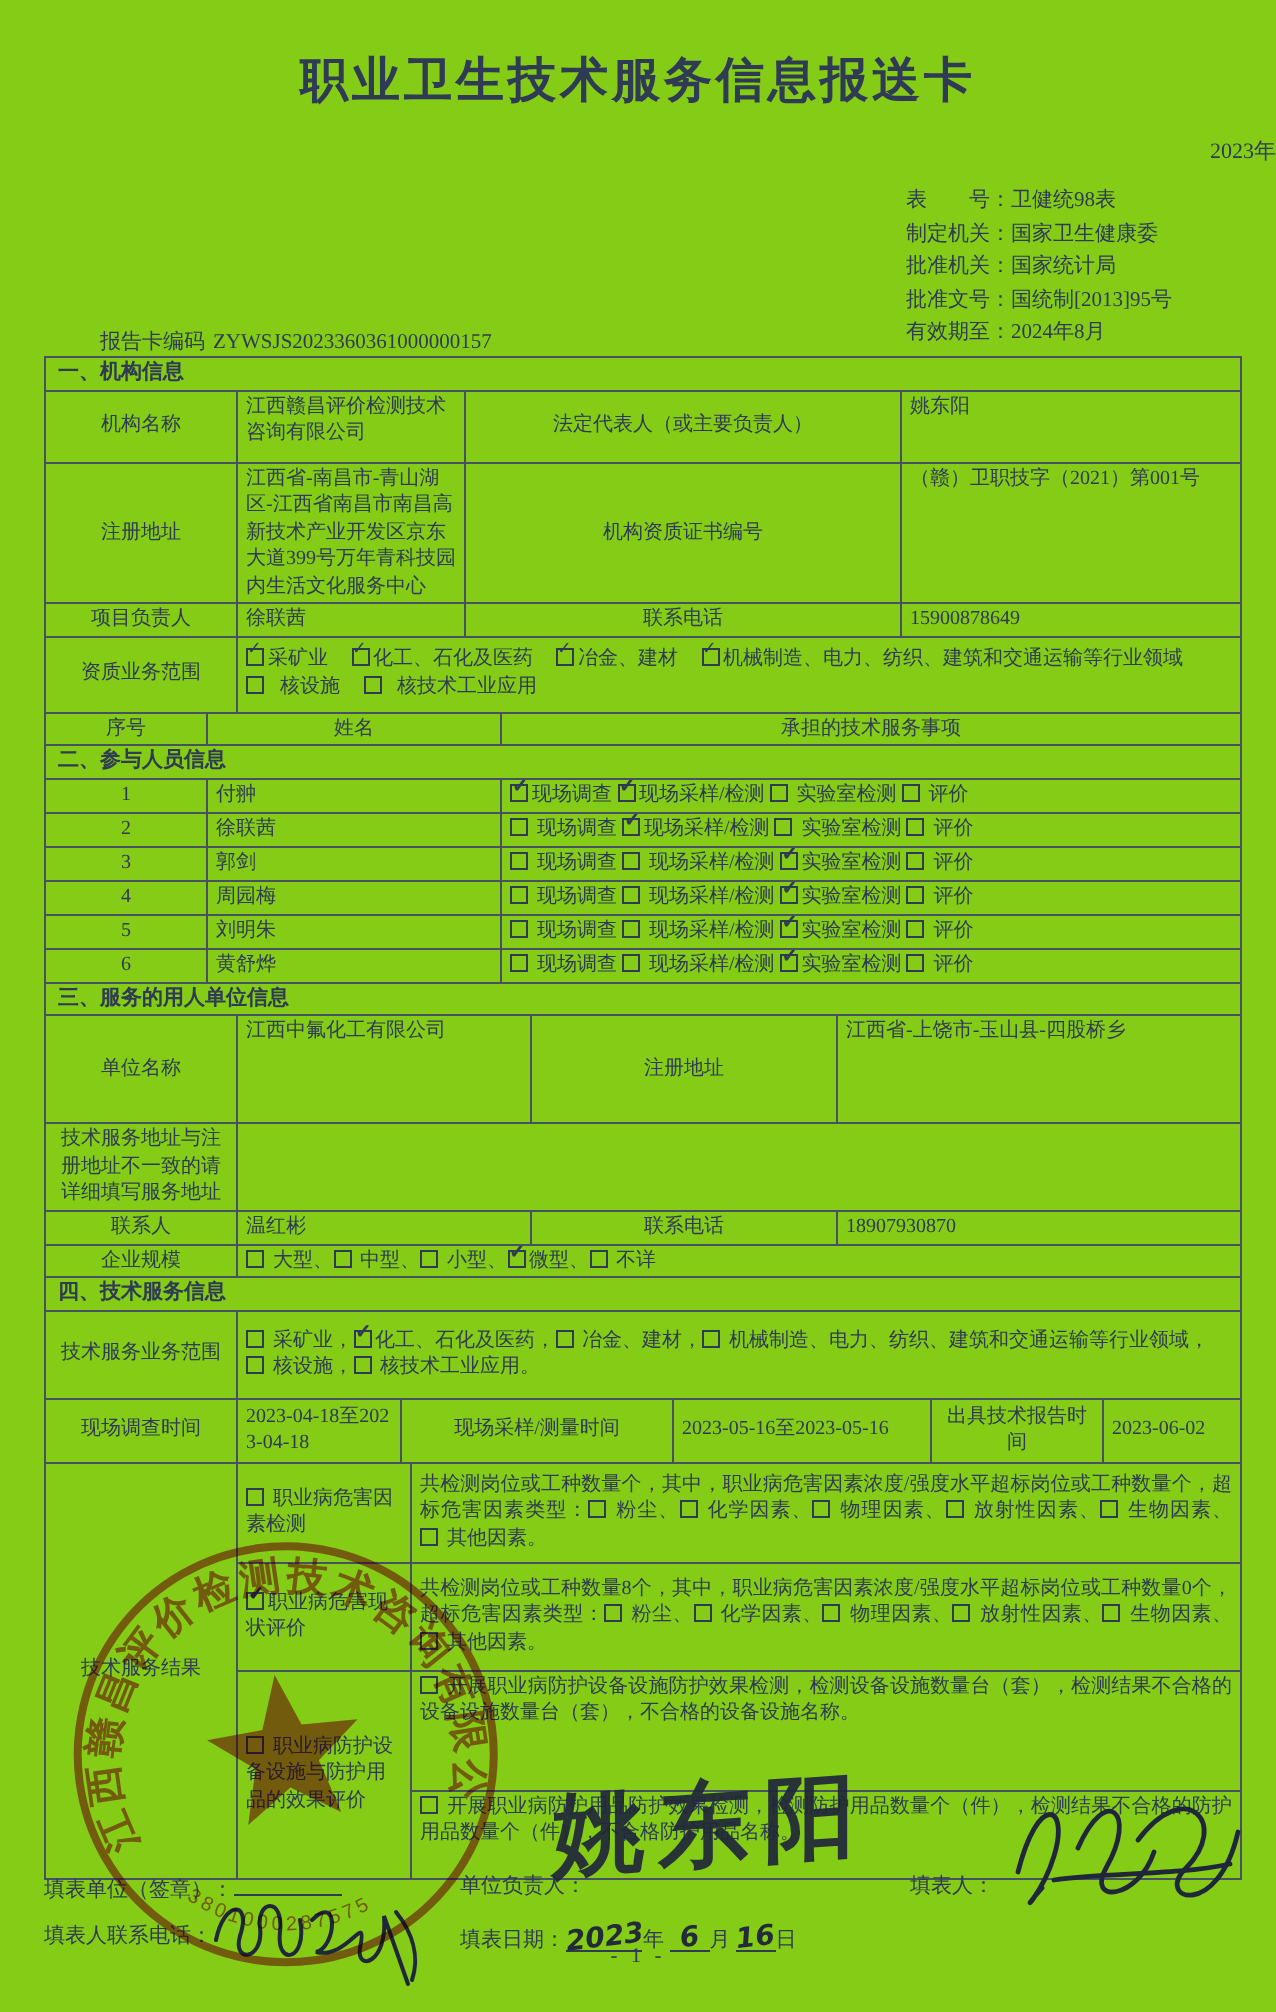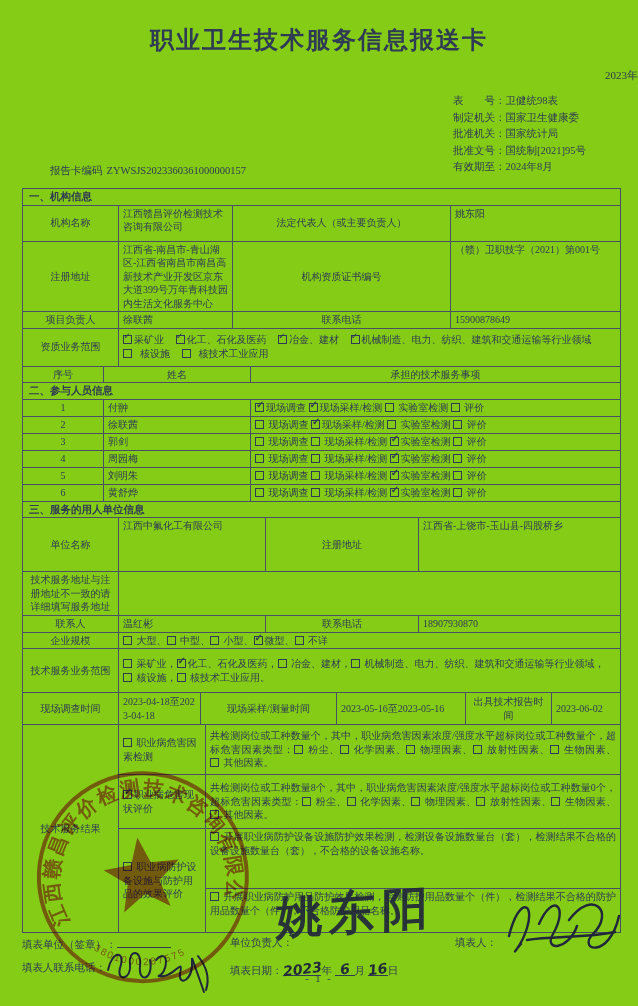--- a/index.html
+++ b/index.html
@@ -4,21 +4,21 @@
 <style>
   html,body{margin:0;padding:0;background:#e8e8e8;}
   .sheet{position:relative;width:638px;height:1006px;background:#84cc16;overflow:hidden;
          font-family:"Liberation Serif","DejaVu Serif",serif;color:#2f3a54;}
   .title{position:absolute;top:24px;left:0;width:100%;text-align:center;
          font-size:24px;font-weight:bold;letter-spacing:2px;}
   .subtitle{position:absolute;top:68px;left:0;width:100%;text-align:right;font-size:11px;}
   .meta{position:absolute;left:453px;top:93px;font-size:10.5px;line-height:16.5px;white-space:nowrap;}
   .code-line{position:absolute;left:50px;top:164px;font-size:10.5px;}
   .code-line span{margin-right:4px;}
-  .tables{position:absolute;left:22px;top:189px;width:598px;}
+  .tables{position:absolute;left:22px;top:179px;width:598px;}
   table{border-collapse:collapse;table-layout:fixed;width:598px;margin-top:-1px;}
   td{border:1px solid #485064;font-size:10px;line-height:13.5px;padding:1px 4px;
      vertical-align:middle;overflow:hidden;word-break:break-all;}
   td.sec{font-weight:bold;font-size:10.5px;padding:1px 6px;}
   td.lbl{text-align:center;}
   td.vtop{vertical-align:top;}
   td.just{text-align:justify;}
   .cb{display:inline-block;width:9px;height:9px;border:1px solid #2f3a54;box-sizing:border-box;
       vertical-align:-1px;margin-right:2px;position:relative;background:transparent;flex:none;}
   .cb.on:after{content:"\2713";position:absolute;top:-4px;left:0;font-size:10px;font-weight:bold;line-height:10px;}
@@ -41,21 +41,21 @@
 
 <div class="sheet">
 
   <div class="title">职业卫生技术服务信息报送卡</div>
   <div class="subtitle">2023年</div>
 
   <div class="meta">
     <div><span>表　　号：</span><span>卫健统98表</span></div>
     <div><span>制定机关：</span><span>国家卫生健康委</span></div>
     <div><span>批准机关：</span><span>国家统计局</span></div>
-    <div><span>批准文号：</span><span>国统制[2021]95号</span></div>
+    <div><span>批准文号：</span><span>国统制[2013]95号</span></div>
     <div><span>有效期至：</span><span>2024年8月</span></div>
   </div>
 
   <div class="code-line">
     <span>报告卡编码</span><span>ZYWSJS2023360361000000157</span>
   </div>
 
   <div class="tables">
 
     <table>
@@ -181,20 +181,23 @@
     <table>
       <colgroup>
           <col style="width:96px">
           <col style="width:82px">
           <col style="width:136px">
           <col style="width:129px">
           <col style="width:86px">
           <col style="width:69px">
         </colgroup>
       <tbody>
+          <tr style="height:14px">
+            <td class="sec" colspan="6">四、技术服务信息</td>
+          </tr>
       <tr style="height:44px">
         <td class="lbl">技术服务业务范围</td>
         <td colspan="5" id="s4-scope"><span class="opt"><span class="cb"></span><span> 采矿业，</span></span><span class="opt"><span class="cb on"></span><span>化工、石化及医药，</span></span><span class="opt"><span class="cb"></span><span> 冶金、建材，</span></span><span class="opt"><span class="cb"></span><span> 机械制造、电力、纺织、建筑和交通运输等行业领域，</span></span><span class="opt"><span class="cb"></span><span> 核设施，</span></span><span class="opt"><span class="cb"></span><span> 核技术工业应用。</span></span></td>
       </tr>
       <tr style="height:32px">
         <td class="lbl">现场调查时间</td>
         <td>2023-04-18至2023-04-18</td>
         <td class="lbl">现场采样/测量时间</td>
         <td>2023-05-16至2023-05-16</td>
         <td class="lbl">出具技术报告时间</td>

